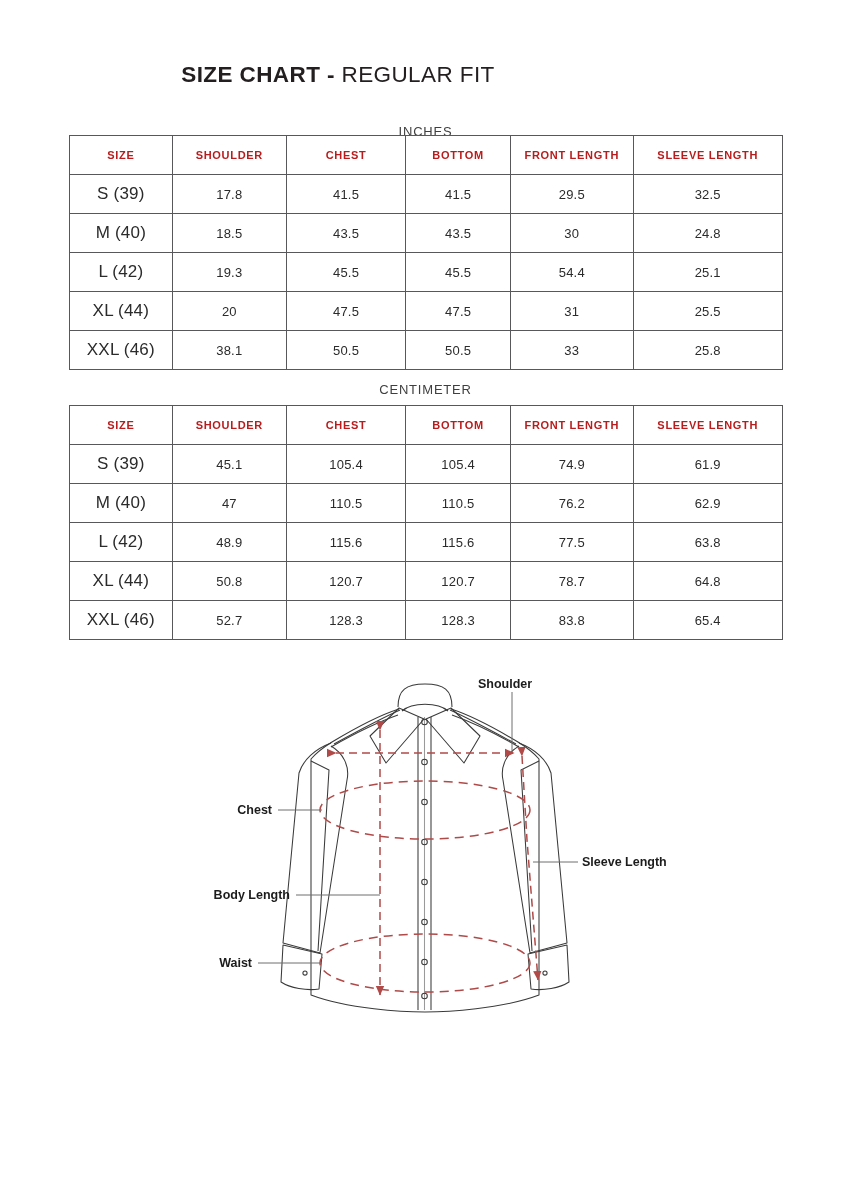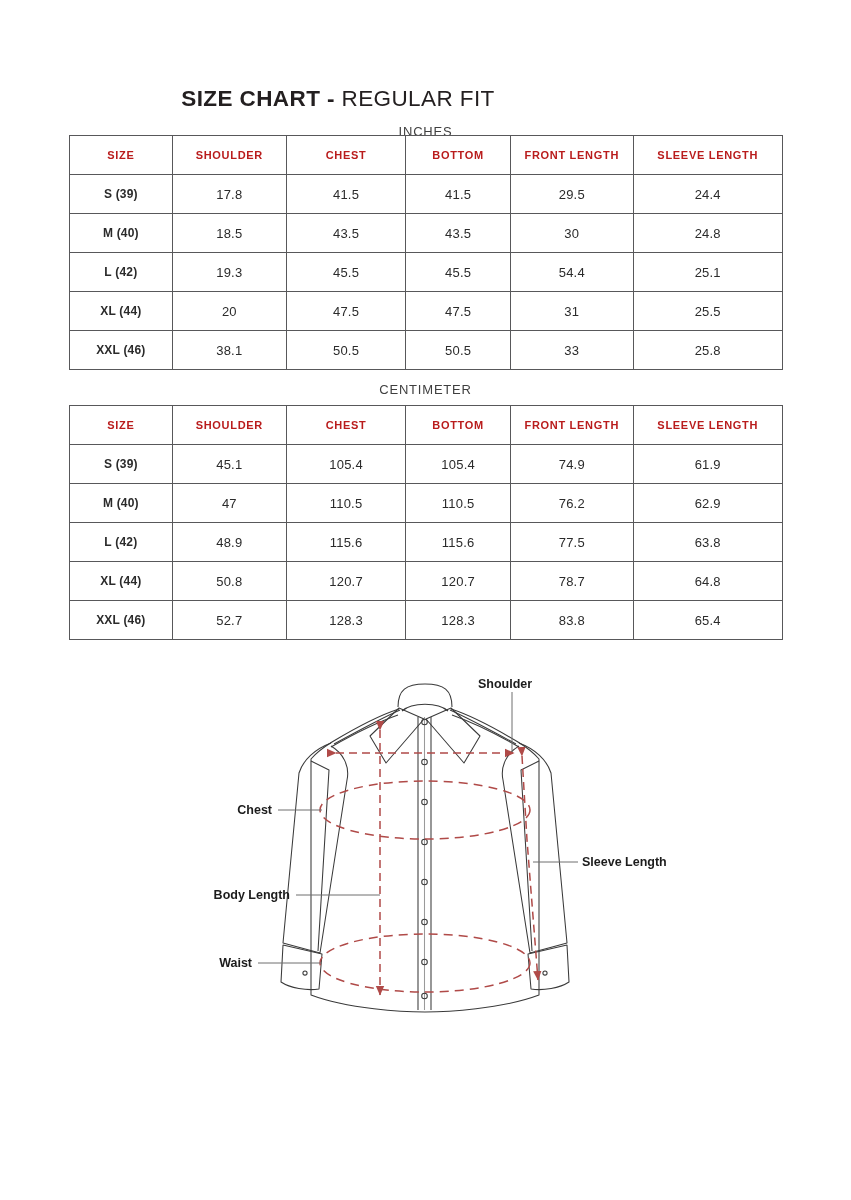--- a/index.html
+++ b/index.html
@@ -11,21 +11,20 @@
     overflow: hidden;
   }
   #page { position: relative; width: 851px; height: 1200px; }
 
   
   .title {
     position: absolute; left: 0; top: 62px; width: 676px;
     text-align: center;
     font-size: 22.5px; letter-spacing: 0.4px;
     white-space: nowrap;
-    margin-top: 24px;
   }
   .title .strong { font-weight: 700; }
   .title .light  { font-weight: 400; }
 
   
   .unit-caption {
     position: absolute; left: 0; width: 851px;
     text-align: center;
     font-size: 13px; letter-spacing: 0.8px;
     color: #3f3f3f; font-weight: 400;
@@ -52,22 +51,22 @@
     color: #2b2b2b;
     letter-spacing: 0.2px;
   }
   .sz-table th {
     font-size: 11px;
     letter-spacing: 0.7px;
     font-weight: 700;
     color: #b91c1c;
   }
   .sz-table td.size-cell {
-    font-weight: 700;
-    font-size: 12px;
+    font-weight: 400;
+    font-size: 17px;
     letter-spacing: 0.2px;
   }
   
   .c0 { width: 99px; }
   .c1 { width: 110px; }
   .c2 { width: 115px; }
   .c3 { width: 101px; }
   .c4 { width: 118px; }
   .c5 { width: 144px; }
 
@@ -105,21 +104,21 @@
         <th class="c5">SLEEVE LENGTH</th>
       </tr>
     </thead>
     <tbody>
       <tr>
         <td class="size-cell">S (39)</td>
         <td>17.8</td>
         <td>41.5</td>
         <td>41.5</td>
         <td>29.5</td>
-        <td>24.4</td>
+        <td>32.5</td>
       </tr>
       <tr>
         <td class="size-cell">M (40)</td>
         <td>18.5</td>
         <td>43.5</td>
         <td>43.5</td>
         <td>30</td>
         <td>24.8</td>
       </tr>
       <tr>

